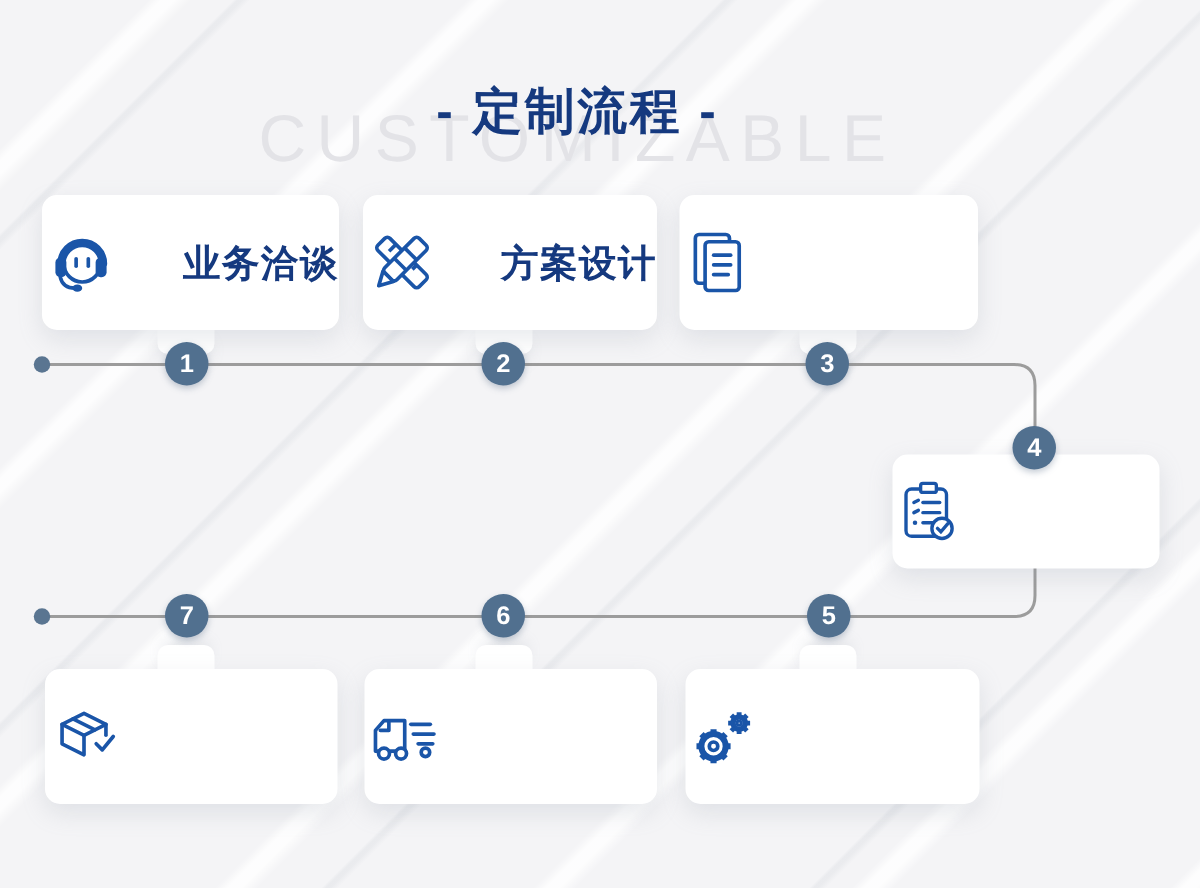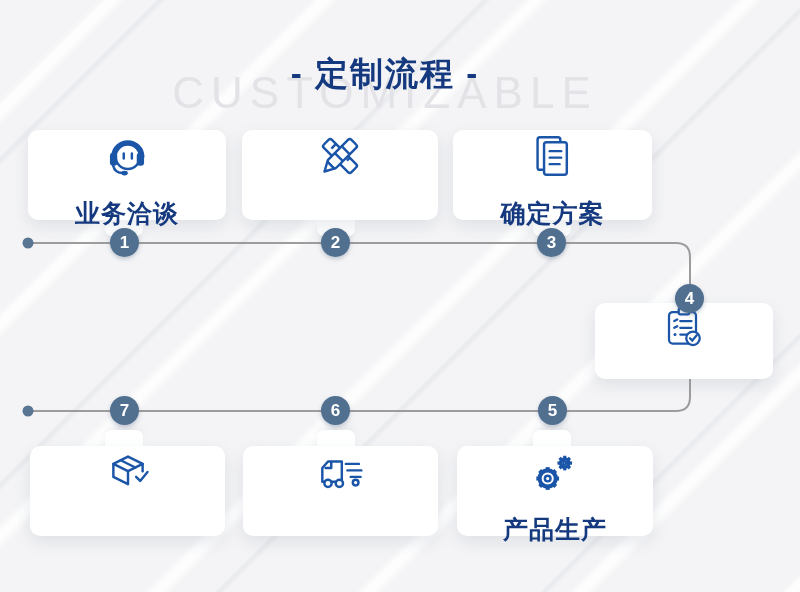--- a/index.html
+++ b/index.html
@@ -31,21 +31,21 @@
   .page-title{
     position:absolute; top:52px; left:0; right:30px;
     text-align:center; font-size:33px; font-weight:bold;
     color:var(--navy); z-index:2; letter-spacing:2px;
   }
   .connector{position:absolute; top:0; left:0; z-index:1;}
   .card{
     position:absolute; background:var(--card); border-radius:10px;
     box-shadow:0 6px 16px rgba(140,150,165,.20);
     display:flex; align-items:center; justify-content:space-between;
-    gap:15px; z-index:3;flex-direction:column;
+    gap:15px; z-index:3;
   }
   .card .icon{width:52px;height:52px;color:var(--accent);flex:0 0 auto;display:block;}
   .card .icon svg{width:100%;height:100%;display:block;}
   .card .label{
     font-size:25px; font-weight:bold; color:var(--navy);
     letter-spacing:1px; white-space:nowrap;
   }
   .c1{left:28px;  top:130px; width:198px; height:90px;}
   .c2{left:242px; top:130px; width:196px; height:90px;}
   .c3{left:453px; top:130px; width:199px; height:90px;}
@@ -117,33 +117,33 @@
         <line x1="42" y1="25" x2="42" y2="30"></line>
       </g>
       <g transform="rotate(-45 32 32)">
         <rect x="16" y="25" width="40" height="14" rx="3" fill="#fff"></rect>
         <path d="M16 26 L5 32 L16 38 Z" fill="#fff"></path>
         <line x1="30" y1="25" x2="30" y2="39"></line>
         <line x1="42" y1="25" x2="42" y2="39"></line>
       </g>
     </svg>
   </span>
+  <span class="label">方案设计</span>
 </div>
 
 <div class="card c3">
   <span class="icon">
     <svg viewBox="0 0 64 64" fill="none" stroke="currentColor" stroke-width="3" stroke-linecap="round">
       <rect x="13" y="9" width="28" height="40" rx="3"></rect>
       <rect x="21" y="15" width="28" height="40" rx="3" fill="#fff"></rect>
       <line x1="28" y1="26" x2="42" y2="26"></line>
       <line x1="28" y1="34" x2="42" y2="34"></line>
       <line x1="28" y1="42" x2="40" y2="42"></line>
     </svg>
   </span>
-  <span class="label">确定方案</span>
 </div>
 
 <div class="card c4">
   <span class="icon">
     <svg viewBox="0 0 64 64" fill="none" stroke="currentColor" stroke-width="3" stroke-linecap="round">
       <rect x="12" y="12" width="36" height="42" rx="5"></rect>
       <rect x="25" y="7" width="14" height="8" rx="2" fill="#fff"></rect>
       <line x1="19" y1="24" x2="23" y2="22"></line>
         <line x1="27" y1="24" x2="42" y2="24"></line>
       <line x1="19" y1="33" x2="23" y2="31"></line>
@@ -178,21 +178,20 @@
           <line x1="47.5" y1="24.5" x2="50.4" y2="27.4"></line>
         <line x1="44" y1="26" x2="44" y2="30"></line>
           <line x1="40.5" y1="24.5" x2="37.6" y2="27.4"></line>
         <line x1="39" y1="21" x2="35" y2="21"></line>
           <line x1="40.5" y1="17.5" x2="37.6" y2="14.6"></line>
         <line x1="44" y1="16" x2="44" y2="12"></line>
           <line x1="47.5" y1="17.5" x2="50.4" y2="14.6"></line>
       </g>
     </svg>
   </span>
-  <span class="label">产品生产</span>
 </div>
 
 <div class="card c6">
   <span class="icon">
     <svg viewBox="0 0 64 64" fill="none" stroke="currentColor" stroke-width="3" stroke-linecap="round" stroke-linejoin="round">
       <path d="M9 44 V27 L16 19 H33 V44 H9 Z"></path>
       <path d="M13 27 h7 v-7"></path>
       <circle cx="16" cy="46" r="4.5" fill="#fff"></circle>
       <circle cx="30" cy="46" r="4.5" fill="#fff"></circle>
       <circle cx="50" cy="45" r="3.5" fill="#fff"></circle>

